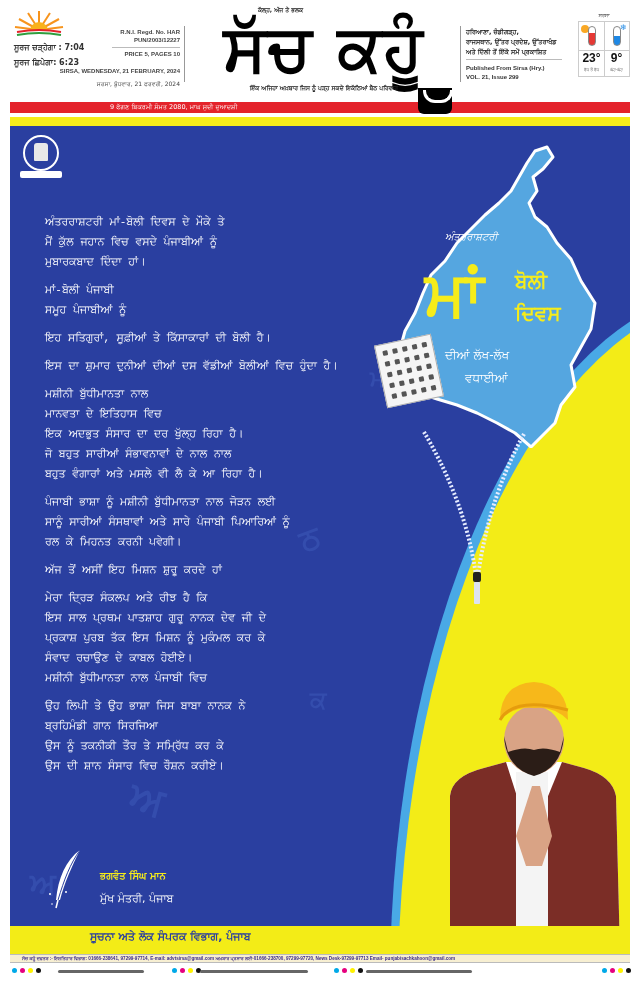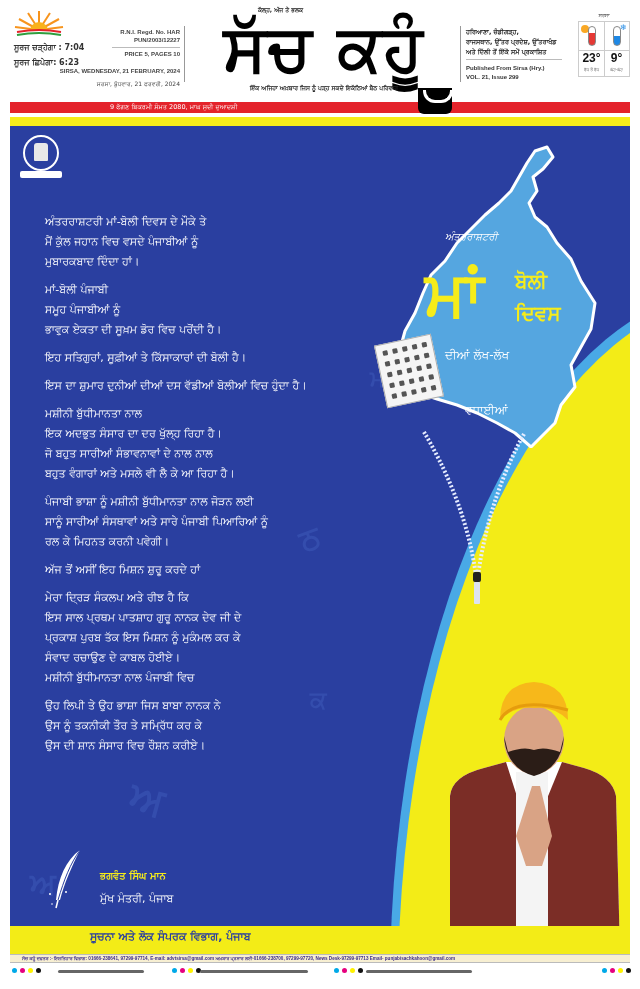--- a/index.html
+++ b/index.html
@@ -55,35 +55,35 @@
   .curve-light { position: absolute; left: 380px; top: 160px; width: 700px; height: 1400px; border-radius: 50%; background: #49a9e6; }
   .curve-yellow { position: absolute; left: 388px; top: 166px; width: 700px; height: 1400px; border-radius: 50%; background: #f3ec17; }
   .bg-glyph { position: absolute; color: #3d59b8; font-weight: bold; opacity: 0.55; }
 
   .emblem { position: absolute; left: 10px; top: 9px; width: 42px; height: 46px; }
   .emblem-ring { position: absolute; left: 3px; top: 0; width: 36px; height: 36px; border-radius: 50%; border: 2px solid #fff; }
   .emblem-inner { position: absolute; left: 14px; top: 8px; width: 14px; height: 18px; background: #e8e8e8; border-radius: 3px 3px 1px 1px; }
   .emblem-ribbon { position: absolute; left: 0; top: 36px; width: 42px; height: 7px; background: #fff; border-radius: 2px; }
 
   .poem { position: absolute; left: 35px; top: 86px; width: 320px; color: #ffffff; font-size: 11px; }
-  .stanza { margin-bottom: 8px; }
+  .stanza { margin-bottom: 8px; font-family: Liberation Mono, monospace; }
   .line { height: 20px; line-height: 20px; white-space: nowrap; }
 
   .sign { position: absolute; left: 36px; top: 722px; }
   .quill { position: absolute; left: 0; top: 0; width: 40px; height: 62px; }
   .sign-name { position: absolute; left: 54px; top: 22px; font-size: 10px; color: #f6ec1a; white-space: nowrap; font-weight: bold; }
   .sign-title { position: absolute; left: 54px; top: 44px; font-size: 11px; color: #fff; white-space: nowrap; }
 
   .map-wrap { position: absolute; left: 375px; top: 17px; width: 215px; height: 305px; }
   .map-title-sm { position: absolute; left: 60px; top: 88px; color: #fff; font-size: 10px; white-space: nowrap; font-style: italic; }
   .map-big { position: absolute; left: 40px; top: 118px; font-size: 62px; color: #f6ec1a; font-weight: bold; line-height: 66px; }
   .map-boli { position: absolute; left: 130px; top: 126px; color: #f6ec1a; font-size: 20px; font-weight: bold; white-space: nowrap; }
   .map-diwas { position: absolute; left: 130px; top: 158px; color: #f6ec1a; font-size: 20px; font-weight: bold; white-space: nowrap; }
   .map-wish1 { position: absolute; left: 60px; top: 205px; color: #fff; font-size: 12px; white-space: nowrap; }
-  .map-wish2 { position: absolute; left: 80px; top: 228px; color: #fff; font-size: 12px; white-space: nowrap; margin-top: 32px; }
+  .map-wish2 { position: absolute; left: 80px; top: 228px; color: #fff; font-size: 12px; white-space: nowrap; }
   .tile-board { position: absolute; left: -5px; top: 196px; width: 58px; height: 64px; background: #f5f5f5; border: 1px solid #aaa; transform: rotate(-12deg); }
   .tile-board i { position: absolute; width: 5px; height: 5px; background: #555; border-radius: 1px; }
 
   .zipper { position: absolute; left: 410px; top: 300px; width: 110px; height: 185px; }
 
   .person { position: absolute; left: 434px; top: 550px; width: 180px; height: 278px; }
 
   .dept { position: absolute; left: 0; top: 800px; width: 620px; height: 28px; background: #f3ec17; }
   .dept-text { position: absolute; left: 80px; top: 4px; font-size: 11px; font-weight: bold; color: #2a3fa0; white-space: nowrap; }
 
@@ -190,30 +190,30 @@
 
   <div class="poem">
     <div class="stanza">
       <div class="line">ਅੰਤਰਰਾਸ਼ਟਰੀ ਮਾਂ-ਬੋਲੀ ਦਿਵਸ ਦੇ ਮੌਕੇ ਤੇ</div>
       <div class="line">ਮੈਂ ਕੁੱਲ ਜਹਾਨ ਵਿਚ ਵਸਦੇ ਪੰਜਾਬੀਆਂ ਨੂੰ</div>
       <div class="line">ਮੁਬਾਰਕਬਾਦ ਦਿੰਦਾ ਹਾਂ।</div>
     </div>
     <div class="stanza">
       <div class="line">ਮਾਂ-ਬੋਲੀ ਪੰਜਾਬੀ</div>
       <div class="line">ਸਮੂਹ ਪੰਜਾਬੀਆਂ ਨੂੰ</div>
-      <div class="line">ਭਾਵੁਕ ਏਕਤਾ ਦੀ ਸੂਖ਼ਮ ਡੋਰ ਵਿਚ ਪਰੋਂਦੀ ਹੈ।</div>
     </div>
     <div class="stanza">
       <div class="line">ਇਹ ਸਤਿਗੁਰਾਂ, ਸੂਫ਼ੀਆਂ ਤੇ ਕਿੱਸਾਕਾਰਾਂ ਦੀ ਬੋਲੀ ਹੈ।</div>
     </div>
     <div class="stanza">
       <div class="line">ਇਸ ਦਾ ਸ਼ੁਮਾਰ ਦੁਨੀਆਂ ਦੀਆਂ ਦਸ ਵੱਡੀਆਂ ਬੋਲੀਆਂ ਵਿਚ ਹੁੰਦਾ ਹੈ।</div>
     </div>
     <div class="stanza">
       <div class="line">ਮਸ਼ੀਨੀ ਬੁੱਧੀਮਾਨਤਾ ਨਾਲ</div>
+      <div class="line">ਮਾਨਵਤਾ ਦੇ ਇਤਿਹਾਸ ਵਿਚ</div>
       <div class="line">ਇਕ ਅਦਭੁਤ ਸੰਸਾਰ ਦਾ ਦਰ ਖੁੱਲ੍ਹ ਰਿਹਾ ਹੈ।</div>
       <div class="line">ਜੋ ਬਹੁਤ ਸਾਰੀਆਂ ਸੰਭਾਵਨਾਵਾਂ ਦੇ ਨਾਲ ਨਾਲ</div>
       <div class="line">ਬਹੁਤ ਵੰਗਾਰਾਂ ਅਤੇ ਮਸਲੇ ਵੀ ਲੈ ਕੇ ਆ ਰਿਹਾ ਹੈ।</div>
     </div>
     <div class="stanza">
       <div class="line">ਪੰਜਾਬੀ ਭਾਸ਼ਾ ਨੂੰ ਮਸ਼ੀਨੀ ਬੁੱਧੀਮਾਨਤਾ ਨਾਲ ਜੋੜਨ ਲਈ</div>
       <div class="line">ਸਾਨੂੰ ਸਾਰੀਆਂ ਸੰਸਥਾਵਾਂ ਅਤੇ ਸਾਰੇ ਪੰਜਾਬੀ ਪਿਆਰਿਆਂ ਨੂੰ</div>
       <div class="line">ਰਲ ਕੇ ਮਿਹਨਤ ਕਰਨੀ ਪਵੇਗੀ।</div>
     </div>
     <div class="stanza">
@@ -221,20 +221,21 @@
     </div>
     <div class="stanza">
       <div class="line">ਮੇਰਾ ਦ੍ਰਿੜ ਸੰਕਲਪ ਅਤੇ ਰੀਝ ਹੈ ਕਿ</div>
       <div class="line">ਇਸ ਸਾਲ ਪ੍ਰਥਮ ਪਾਤਸ਼ਾਹ ਗੁਰੂ ਨਾਨਕ ਦੇਵ ਜੀ ਦੇ</div>
       <div class="line">ਪ੍ਰਕਾਸ਼ ਪੁਰਬ ਤੱਕ ਇਸ ਮਿਸ਼ਨ ਨੂੰ ਮੁਕੰਮਲ ਕਰ ਕੇ</div>
       <div class="line">ਸੰਵਾਦ ਰਚਾਉਣ ਦੇ ਕਾਬਲ ਹੋਈਏ।</div>
       <div class="line">ਮਸ਼ੀਨੀ ਬੁੱਧੀਮਾਨਤਾ ਨਾਲ ਪੰਜਾਬੀ ਵਿਚ</div>
     </div>
     <div class="stanza">
       <div class="line">ਉਹ ਲਿਪੀ ਤੇ ਉਹ ਭਾਸ਼ਾ ਜਿਸ ਬਾਬਾ ਨਾਨਕ ਨੇ</div>
+      <div class="line">ਬ੍ਰਹਿਮੰਡੀ ਗਾਨ ਸਿਰਜਿਆ</div>
       <div class="line">ਉਸ ਨੂੰ ਤਕਨੀਕੀ ਤੌਰ ਤੇ ਸਮ੍ਰਿੱਧ ਕਰ ਕੇ</div>
       <div class="line">ਉਸ ਦੀ ਸ਼ਾਨ ਸੰਸਾਰ ਵਿਚ ਰੌਸ਼ਨ ਕਰੀਏ।</div>
     </div>
   </div>
 
   <div class="sign">
     <svg class="quill" viewBox="0 0 40 62">
       <path d="M34 2 C20 12 12 30 10 52 L14 52 C18 36 26 18 34 2 Z" fill="#ffffff"></path>
       <path d="M34 2 C24 16 18 32 12 52" stroke="#2a3fa0" stroke-width="1" fill="none"></path>
       <line x1="12" y1="52" x2="10" y2="60" stroke="#fff" stroke-width="1.5"></line>

